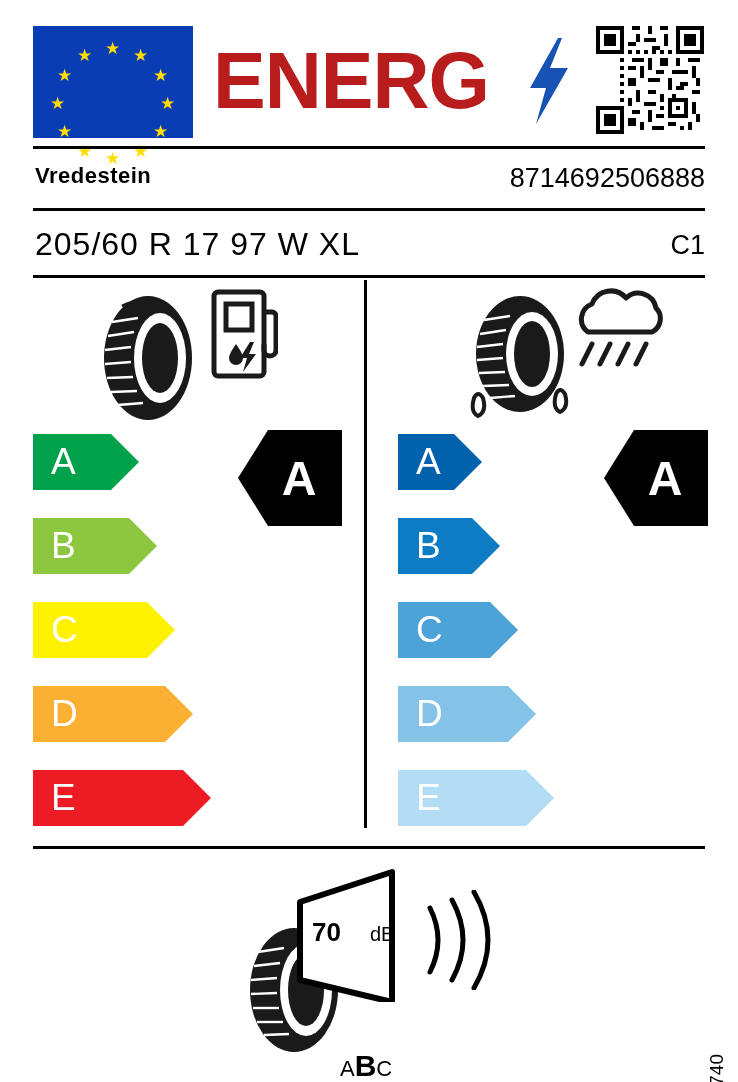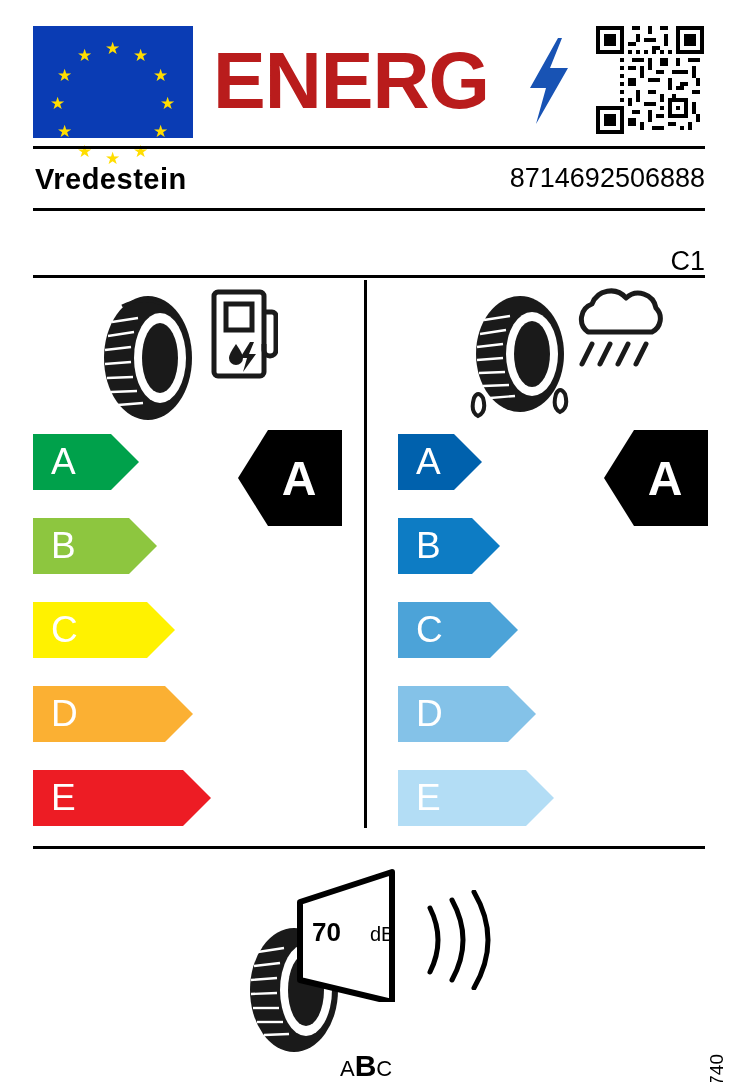--- a/index.html
+++ b/index.html
@@ -71,21 +71,21 @@
   .vrule {
     position: absolute;
     width: 3px;
     background: #000000;
   }
   
   .brand {
     position: absolute;
     left: 35px;
     top: 163px;
-    font-size: 29px;
+    font-size: 22px;
     font-weight: bold;
     letter-spacing: 0.5px;
   }
   .ean {
     position: absolute;
     right: 33px;
     top: 163px;
     font-size: 27px;
     text-align: center;
   }
@@ -95,21 +95,20 @@
     top: 226px;
     font-size: 32px;
     letter-spacing: 1px;
   }
   .class-code {
     position: absolute;
     right: 33px;
     top: 230px;
     font-size: 27px;
     text-align: right;
-    margin-top: 16px;
   }
   
   .pic {
     position: absolute;
   }
   
   .grade-row {
     position: absolute;
     height: 56px;
   }
@@ -300,20 +299,21 @@
     </svg>
   </div>
 
   <div class="hrule" style="top:146px;"></div>
 
   <div class="brand">Vredestein</div>
   <div class="ean">8714692506888</div>
 
   <div class="hrule" style="top:208px;"></div>
 
+  <div class="tyre-size">205/60 R 17 97 W XL</div>
   <div class="class-code">C1</div>
 
   <div class="hrule" style="top:275px;"></div>
 
   <div class="vrule" style="left:364px; top:280px; height:548px;"></div>
 
   <div class="pic" style="left:98px; top:292px; width:100px; height:132px;">
     <svg viewBox="0 0 100 132" width="100" height="132">
       <ellipse cx="50" cy="66" rx="44" ry="62" fill="#1a1a1a"></ellipse>
       <ellipse cx="62" cy="66" rx="26" ry="45" fill="#ffffff"></ellipse>

